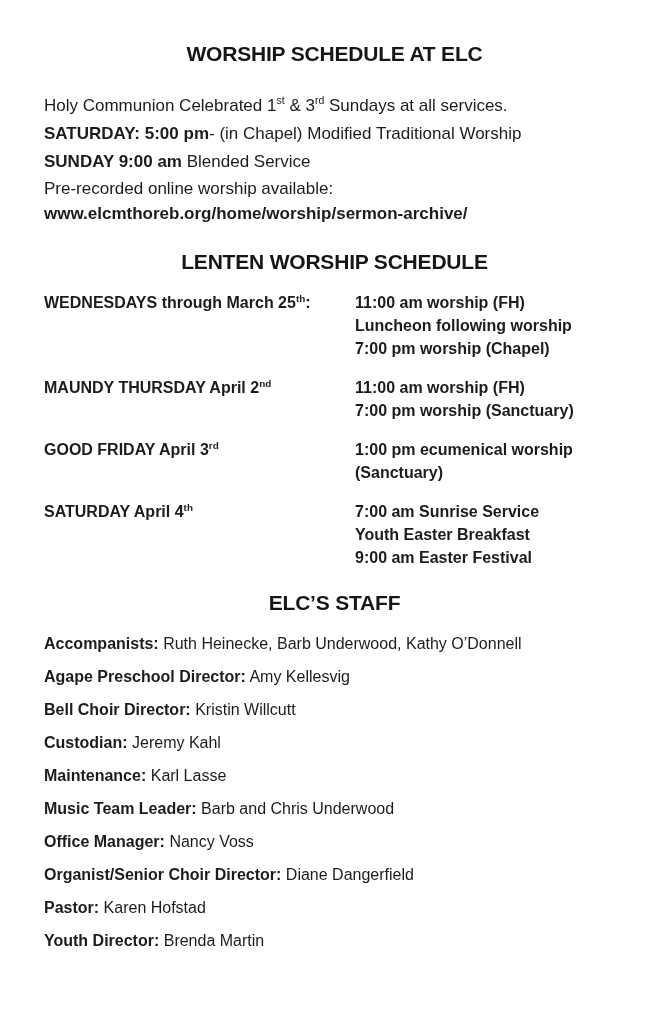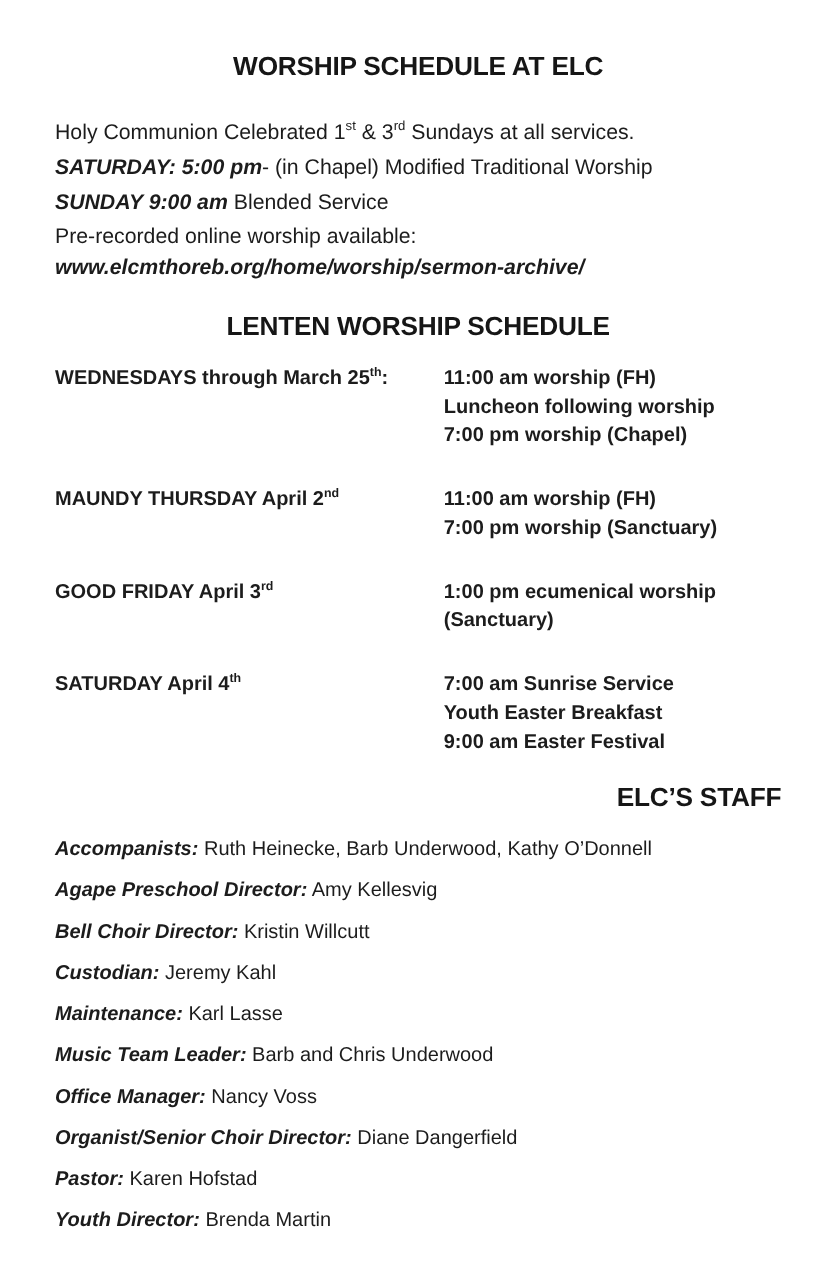--- a/index.html
+++ b/index.html
@@ -35,41 +35,41 @@
     margin-top: 26px;
     font-size: 17px;
   }
   .intro p {
     margin: 0;
     line-height: 28px;
   }
   .intro p.tight {
     line-height: 25px;
   }
-  .b { font-weight: 700; font-style: italic; }
+  .b { font-weight: 700; }
   sup.ord {
     font-size: 62%;
     vertical-align: super;
     line-height: 0;
   }
   
   .lenten-title { margin-top: 24px; }
   .lenten {
     margin-top: 17px;
     display: grid;
     grid-template-columns: 311px 1fr;
-    row-gap: 28px;
+    row-gap: 16px;
     font-size: 16px;
     font-weight: 700;
     line-height: 23px;
   }
   .lenten .day { padding-right: 10px; }
   .lenten .times div { white-space: nowrap; }
   
-  .staff-title { margin-top: 22px; text-align: right; }
+  .staff-title { margin-top: 22px; }
   .staff {
     margin-top: 20px;
     font-size: 16px;
   }
   .staff p {
     margin: 0 0 15px 0;
     line-height: 18px;
   }
 </style>
 </head>

